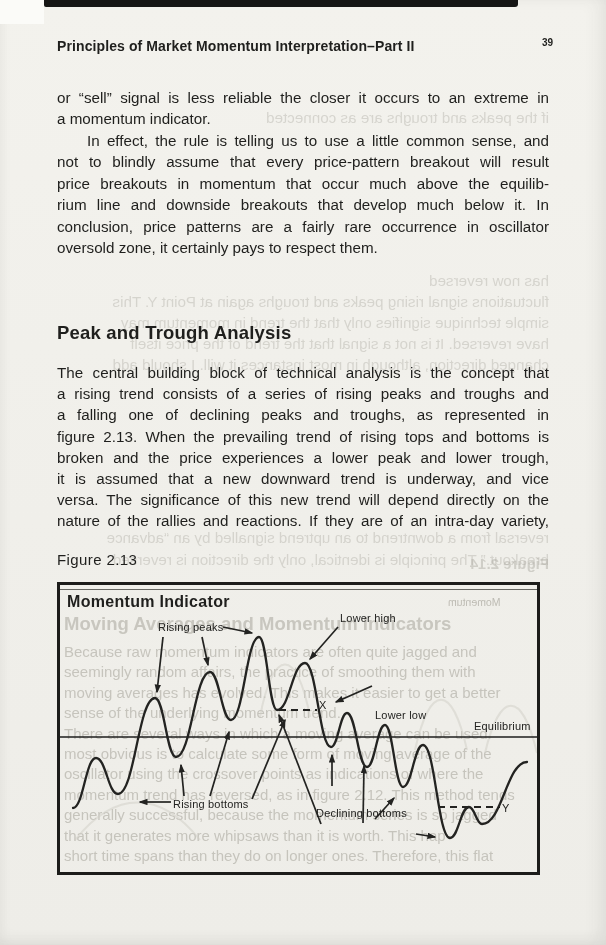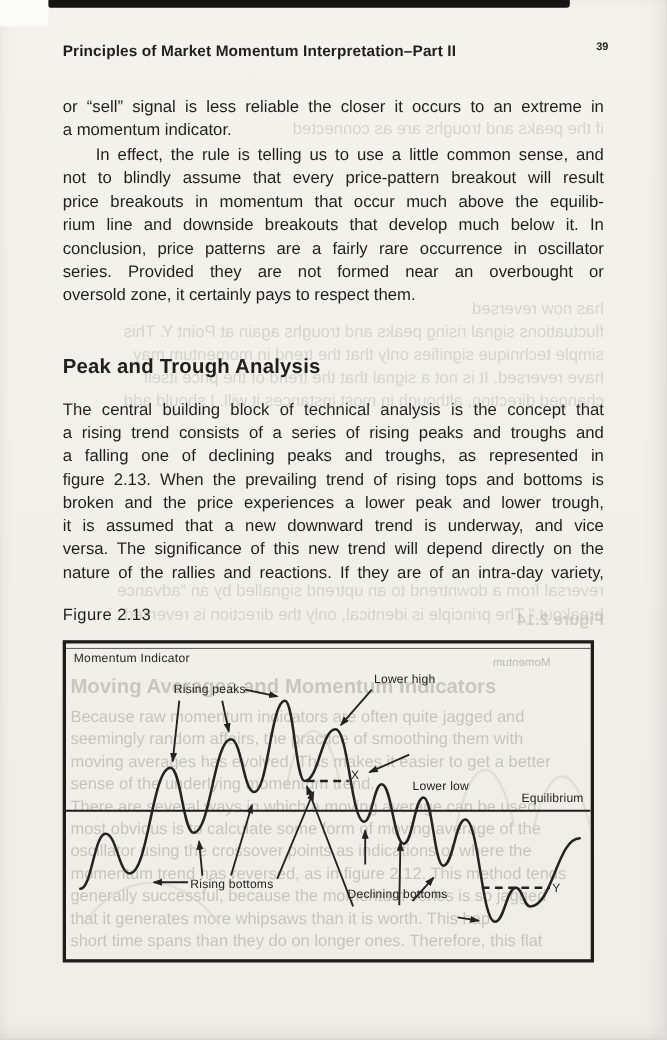--- a/index.html
+++ b/index.html
@@ -32,21 +32,21 @@
   .ghost-block{left:57px;width:492px;font-size:15.2px;opacity:.42;}
   #ghost-p1{top:107px;line-height:22px;}
   #ghost-mid{top:270px;line-height:21px;}
   #ghost-low{top:527px;line-height:22px;}
   #ghost-fig14{left:57px;width:492px;top:555px;font-size:15px;font-weight:bold;opacity:.5;}
   
   #figure-box{left:57px;top:582px;width:483px;height:293px;border:3px solid #1c1c1a;box-sizing:border-box;background:transparent;z-index:2;}
   #figure-inner{position:absolute;left:0;top:0;width:477px;height:287px;overflow:hidden;}
   #fig-topline{position:absolute;left:0;top:4px;width:477px;height:1px;background:#44443f;opacity:.8;}
   #fig-svg{position:absolute;left:0;top:0;z-index:4;}
-  #momentum-indicator{position:absolute;left:7px;top:8px;font-size:11px;letter-spacing:.3px;color:#26262!4;z-index:5;}
+  #momentum-indicator{position:absolute;left:7px;top:8px;font-size:16px;letter-spacing:.3px;color:#26262!4;z-index:5;font-weight:bold;}
   .fig-label{position:absolute;font-size:11px;color:#232321;letter-spacing:.2px;white-space:nowrap;z-index:5;}
   #ghost-fig-heading{position:absolute;left:4px;top:28px;font-size:18.5px;font-weight:bold;color:#c2c0b8;opacity:.85;white-space:nowrap;z-index:1;}
   #ghost-fig-body{position:absolute;left:4px;top:57px;width:470px;font-size:15px;line-height:20.4px;color:#bcbab2;opacity:.8;z-index:1;}
   #ghost-momentum{position:absolute;left:388px;top:11px;font-size:10.5px;color:#bdbbb3;transform:scaleX(-1);z-index:1;}
 </style>
 </head>
 <body>
 
 <div id="page">
 
@@ -73,21 +73,20 @@
   <div id="paragraph-1" class="abs para">
       <div class="line">or “sell” signal is less reliable the closer it occurs to an extreme in</div>
       <div class="line last">a momentum indicator.</div>
     </div>
   <div id="paragraph-2" class="abs para indent-first">
       <div class="line">In effect, the rule is telling us to use a little common sense, and</div>
       <div class="line">not to blindly assume that every price-pattern breakout will result</div>
       <div class="line">price breakouts in momentum that occur much above the equilib-</div>
       <div class="line">rium line and downside breakouts that develop much below it.  In</div>
       <div class="line">conclusion, price patterns are a fairly rare occurrence in oscillator</div>
-      <div class="line">series.  Provided they are not formed near an overbought or</div>
       <div class="line last">oversold zone, it certainly pays to respect them.</div>
     </div>
   <div id="section-heading" class="abs">Peak and Trough Analysis</div>
   <div id="paragraph-3" class="abs para cont">
       <div class="line">The central building block of technical analysis is the concept that</div>
       <div class="line">a rising trend consists of a series of rising peaks and troughs and</div>
       <div class="line">a falling one of declining peaks and troughs, as represented in</div>
       <div class="line">figure 2.13. When the prevailing trend of rising tops and bottoms is</div>
       <div class="line">broken and the price experiences a lower peak and lower trough,</div>
       <div class="line">it is assumed that a new downward trend is underway, and vice</div>

